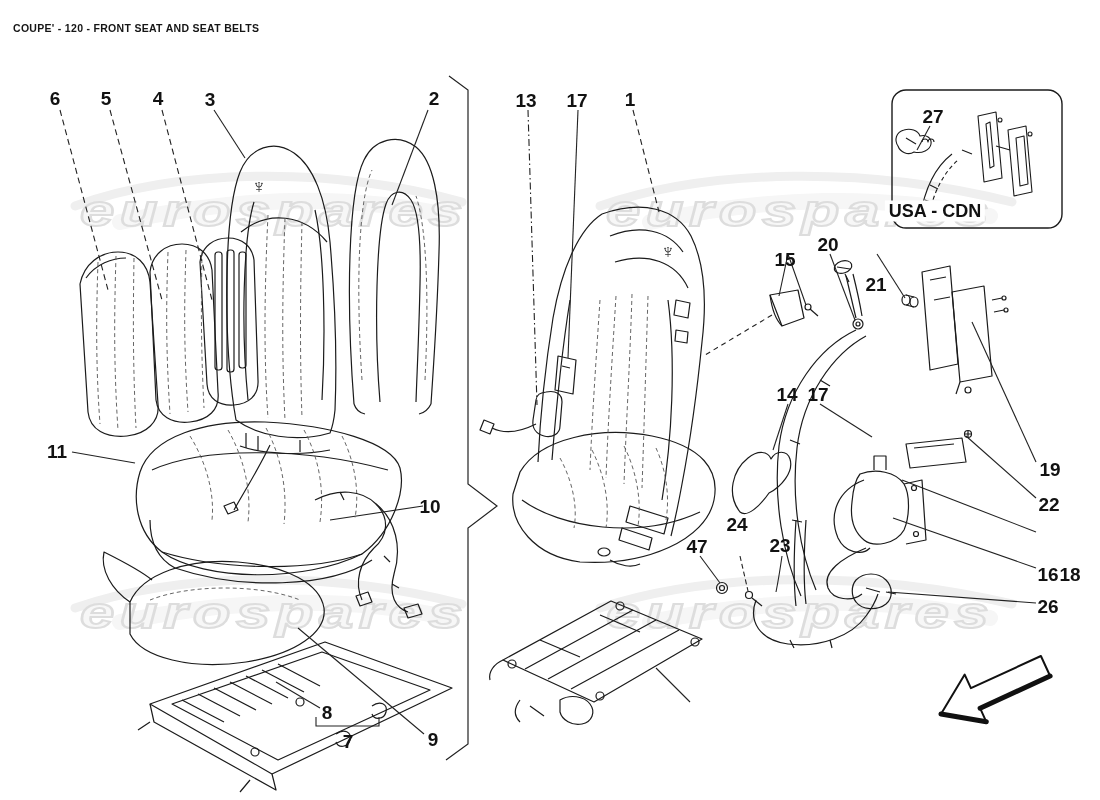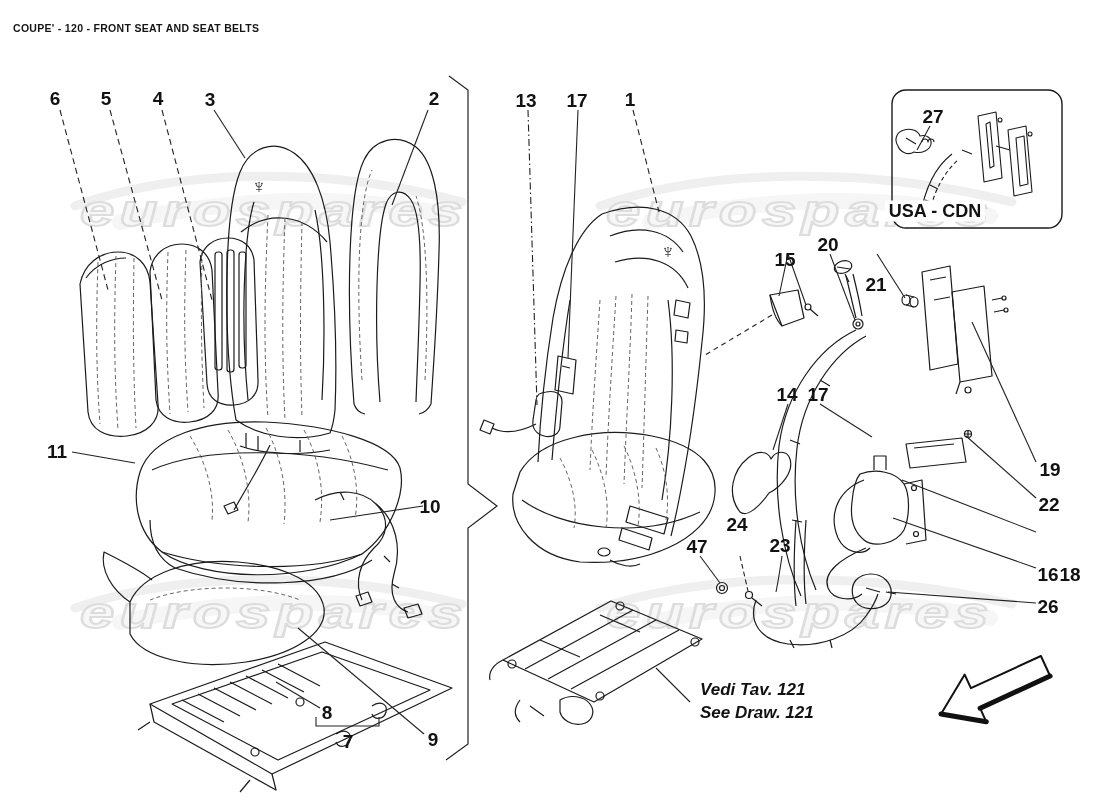--- a/index.html
+++ b/index.html
@@ -299,24 +299,20 @@
     </g>
 
     <g>
       <polygon points="941,714 964.7,674.6 970.9,688.2 1040.9,656 1050.1,676 980.1,708.2 986.3,721.8" fill="#ffffff" stroke="#111" stroke-width="2" stroke-linejoin="round"></polygon>
       <path d="M 941 714 L 986.3 721.8 M 980.1 708.2 L 1050.1 676" fill="none" stroke="#111" stroke-width="5" stroke-linecap="round"></path>
     </g>
   </svg>
 
   <div class="page-title">COUPE' - 120 - FRONT SEAT AND SEAT BELTS</div>
   <div class="usa-label">USA - CDN</div>
-  <div class="ref-note">
-    <div>Vedi Tav. 121</div>
-    <div>See Draw. 121</div>
-  </div>
 
   <div>
       <div class="callout" style="left: 630px; top: 99px;">1</div>
       <div class="callout" style="left: 434px; top: 98px;">2</div>
       <div class="callout" style="left: 210px; top: 99px;">3</div>
       <div class="callout" style="left: 158px; top: 98px;">4</div>
       <div class="callout" style="left: 106px; top: 98px;">5</div>
       <div class="callout" style="left: 55px; top: 98px;">6</div>
       <div class="callout" style="left: 348px; top: 741px;">7</div>
       <div class="callout" style="left: 327px; top: 712px;">8</div>

